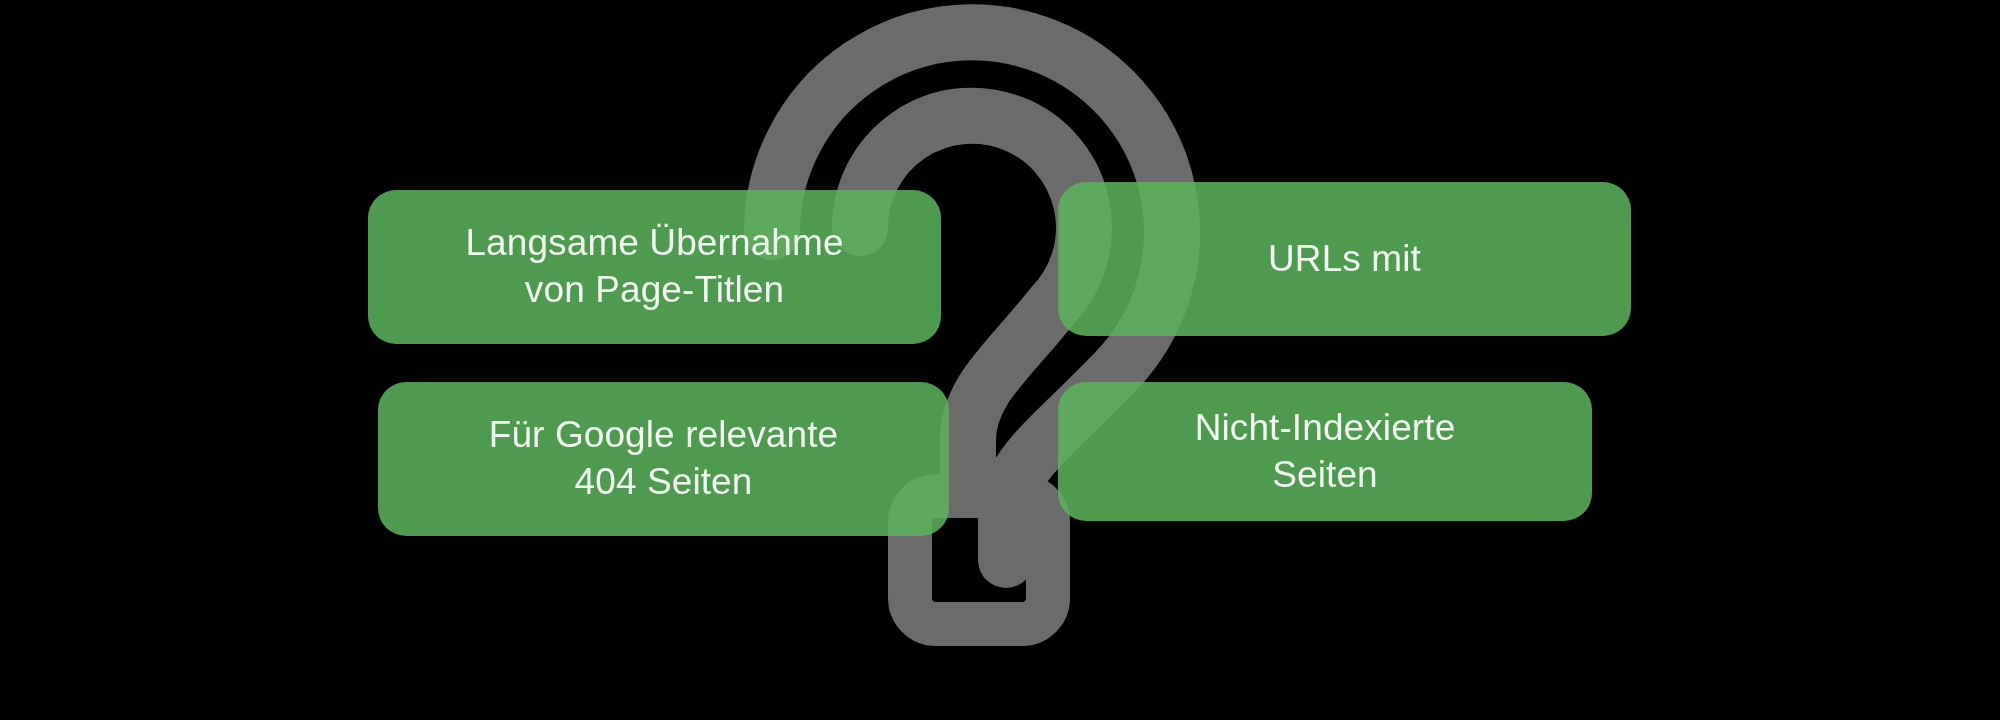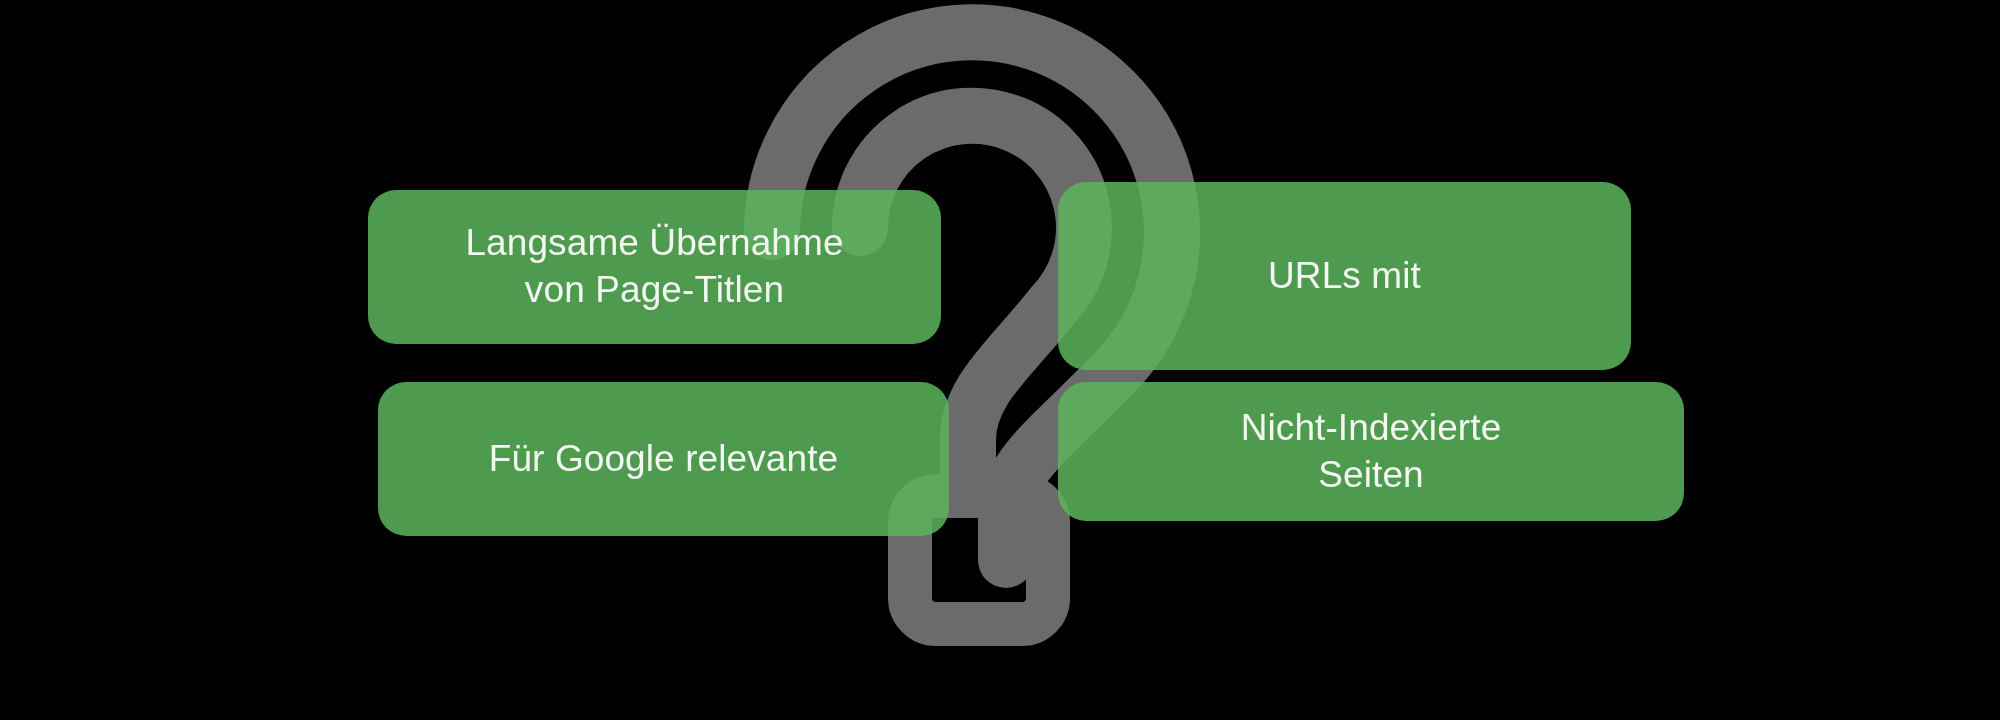--- a/index.html
+++ b/index.html
@@ -67,35 +67,35 @@
     left: 368px;
     top: 190px;
     width: 573px;
     height: 154px;
   }
 
   #box-urls-with-parameters {
     left: 1058px;
     top: 182px;
     width: 573px;
-    height: 188px;
+    height: 154px;
   }
 
   #box-relevant-404-pages {
     left: 370px;
     top: 382px;
     width: 571px;
     height: 154px;
     margin-left: 8px;
   }
 
   #box-non-indexed-pages {
     left: 1058px;
     top: 382px;
-    width: 626px;
+    width: 534px;
     height: 139px;
   }
 </style>
 </head>
 <body>
 
 <div id="stage">
 
   <div id="question-mark-layer">
     <svg width="2000" height="720" viewBox="0 0 2000 720" xmlns="http://www.w3.org/2000/svg">
@@ -124,20 +124,21 @@
       <span class="line">Langsame Übernahme</span>
       <span class="line">von Page-Titlen</span>
     </div>
 
     <div class="issue-box" id="box-urls-with-parameters">
       <span class="line">URLs mit</span>
     </div>
 
     <div class="issue-box" id="box-relevant-404-pages">
       <span class="line">Für Google relevante</span>
+      <span class="line">404 Seiten</span>
     </div>
 
     <div class="issue-box" id="box-non-indexed-pages">
       <span class="line">Nicht-Indexierte</span>
       <span class="line">Seiten</span>
     </div>
 
   </div>
 </div>
 

